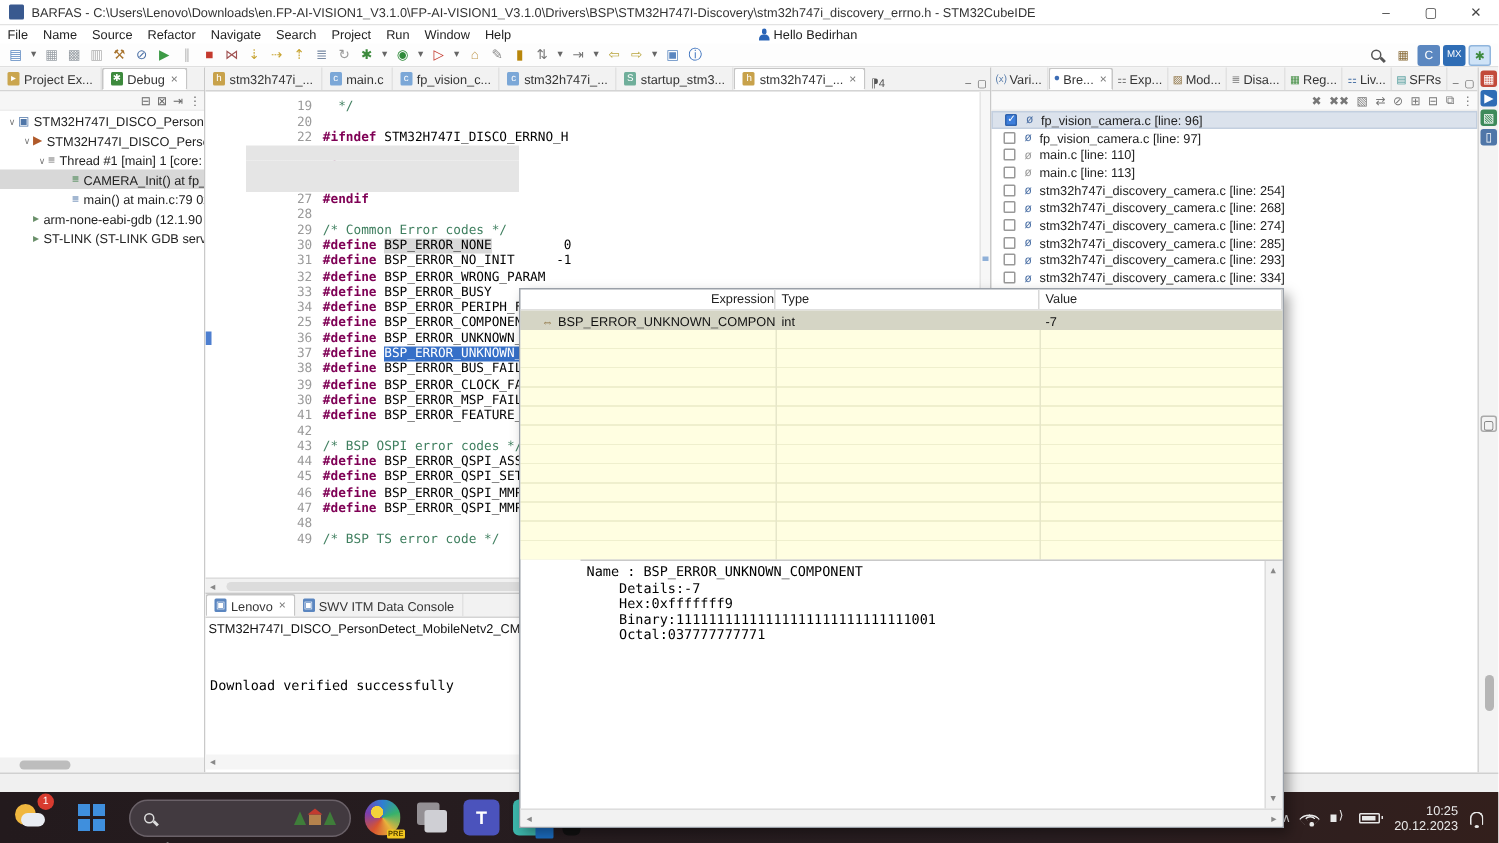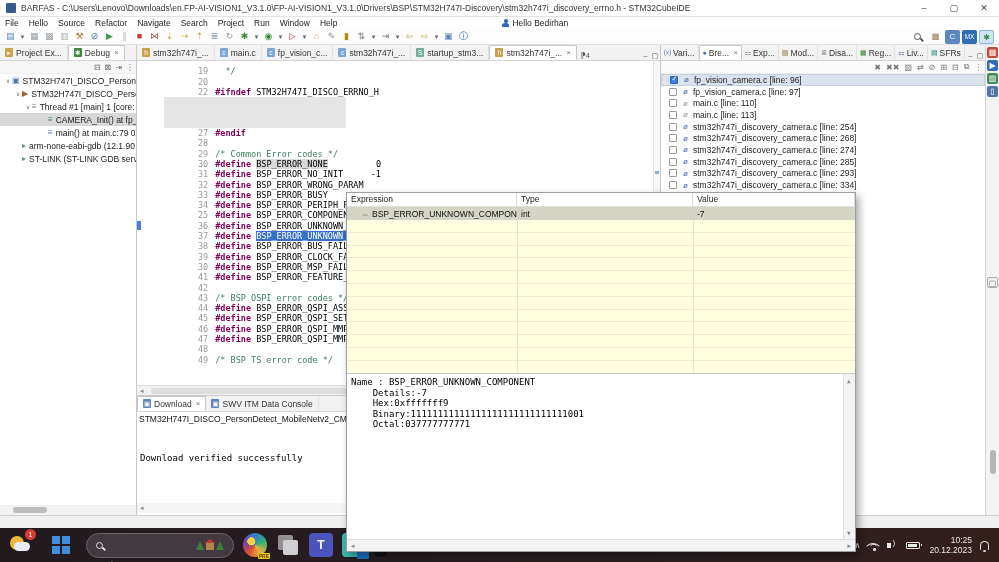--- a/index.html
+++ b/index.html
@@ -111,21 +111,21 @@
 
   
   #popup { position:absolute; left:346px; top:192px; width:510px; height:360px; background:#fff; border:1px solid #9aa0a8; box-shadow:3px 4px 8px rgba(0,0,0,.35); z-index:50; }
   #popup-header { display:flex; height:14px; border-bottom:1px solid #e0e0e0; font-size:8.5px; color:#222; }
   #popup-header .col { padding:1px 0 0 4px; border-right:1px solid #d8d8d8; }
   #popup-row { display:flex; height:13px; background:#d5d5c5; font-size:8.5px; color:#111; align-items:center; }
   #popup-row .cell { padding-left:4px; white-space:nowrap; overflow:hidden; }
   .expicon { color:#8a6d3b; font-size:8px; margin:0 3px 0 10px; }
   #popup-emptyrows { height:153px; background:repeating-linear-gradient(#fffee1 0px, #fffee1 11.8px, #efefcd 11.8px, #efefcd 12.8px); position:relative; }
   .colsep { position:absolute; top:0; width:1px; height:100%; background:#e6e6c9; }
-  #popup-details { position:relative; height:166px; border-top:1px solid #c9c9c9; font-family:"DejaVu Sans Mono",monospace; font-size:9px; line-height:10.5px; color:#000; padding:3px 14px 0 4px; }
+  #popup-details { position:relative; height:166px; border-top:1px solid #c9c9c9; font-family:"DejaVu Sans Mono",monospace; font-size:9px; line-height:10.5px; color:#000; padding:3px 14px 0 4px;margin-left:40px; }
   .dline { white-space:pre; }
   #popup-vscroll { position:absolute; right:0; top:0; width:12px; height:166px; background:#f2f2f2; border-left:1px solid #ddd; font-size:6px; color:#888; text-align:center; }
   #popup-vscroll .up { position:absolute; top:2px; left:3px; } #popup-vscroll .dn { position:absolute; bottom:2px; left:3px; }
   #popup-hscroll { position:absolute; left:0; bottom:0; width:508px; height:12px; background:#f2f2f2; border-top:1px solid #ddd; font-size:7px; color:#888; }
   #popup-hscroll .l { position:absolute; left:4px; top:2px; } #popup-hscroll .r { position:absolute; right:4px; top:2px; }
 
   
   #taskbar { position:absolute; left:0; top:528px; width:999px; height:34px; background:linear-gradient(90deg,#231a1d,#2a1f22 70%,#331f1c); display:flex; align-items:center; z-index:10; }
   #weather { position:relative; width:26px; height:26px; margin-left:8px; }
   #weather .sun { position:absolute; left:2px; top:4px; width:14px; height:14px; border-radius:50%; background:#f0b73f; }
@@ -173,21 +173,21 @@
   <div id="appicon"></div>
   <div id="wintitle">BARFAS - C:\Users\Lenovo\Downloads\en.FP-AI-VISION1_V3.1.0\FP-AI-VISION1_V3.1.0\Drivers\BSP\STM32H747I-Discovery\stm32h747i_discovery_errno.h - STM32CubeIDE</div>
   <div class="winctl">–</div>
   <div class="winctl">▢</div>
   <div class="winctl">✕</div>
 </div>
 
 <div id="menubar">
   <span>
     
-  <span class="menuitem">File</span><span class="menuitem">Hello</span><span class="menuitem">Source</span><span class="menuitem">Refactor</span><span class="menuitem">Navigate</span><span class="menuitem">Search</span><span class="menuitem">Project</span><span class="menuitem">Run</span><span class="menuitem">Window</span><span class="menuitem">Help</span></span>
+  <span class="menuitem">File</span><span class="menuitem">Name</span><span class="menuitem">Source</span><span class="menuitem">Refactor</span><span class="menuitem">Navigate</span><span class="menuitem">Search</span><span class="menuitem">Project</span><span class="menuitem">Run</span><span class="menuitem">Window</span><span class="menuitem">Help</span></span>
   <span id="usermenu">
     <span class="person"></span>
     <span>Hello Bedirhan</span>
   </span>
 </div>
 
 <div id="toolbar">
   <span style="display:flex">
 
   <span class="tbi" style="color: rgb(91, 135, 192);">▤</span>
@@ -486,21 +486,21 @@
     <div class="thumb"></div>
   </div>
 </div>
 
 <div id="console">
   <div class="tabrow">
     <span style="display:flex">
 
         <span class="etab active">
           <span class="ficon" style="background:#5b86c0">▣</span>
-          <span>Download</span>
+          <span>Lenovo</span>
           <span class="close">×</span>
         </span>
 
         <span class="etab">
           <span class="ficon" style="background:#5b86c0">▣</span>
           <span>SWV ITM Data Console</span>
 
         </span>
       </span>
     <span id="console-toolbar">
@@ -668,21 +668,21 @@
     </div>
   <div class="stripico" id="strip-restore">▢</div>
   <div id="strip-thumb"></div>
 </div>
 
 <div id="statusbar"></div>
 
 <div id="popup">
   <div id="popup-header">
 
-  <span class="col" style="width: 170px;">Expression</span>
+  <span class="col" style="width: 170px; text-align: right;">Expression</span>
       <span class="col" style="width: 176px;">Type</span>
       <span class="col" style="width: 162px;">Value</span>
     </div>
   <div id="popup-row">
     <span class="cell" style="width:170px">
       <span class="expicon">⇔</span><span>BSP_ERROR_UNKNOWN_COMPONENT</span>
     </span>
     <span class="cell" style="width:176px">int</span>
     <span class="cell" style="width:162px">-7</span>
   </div>

